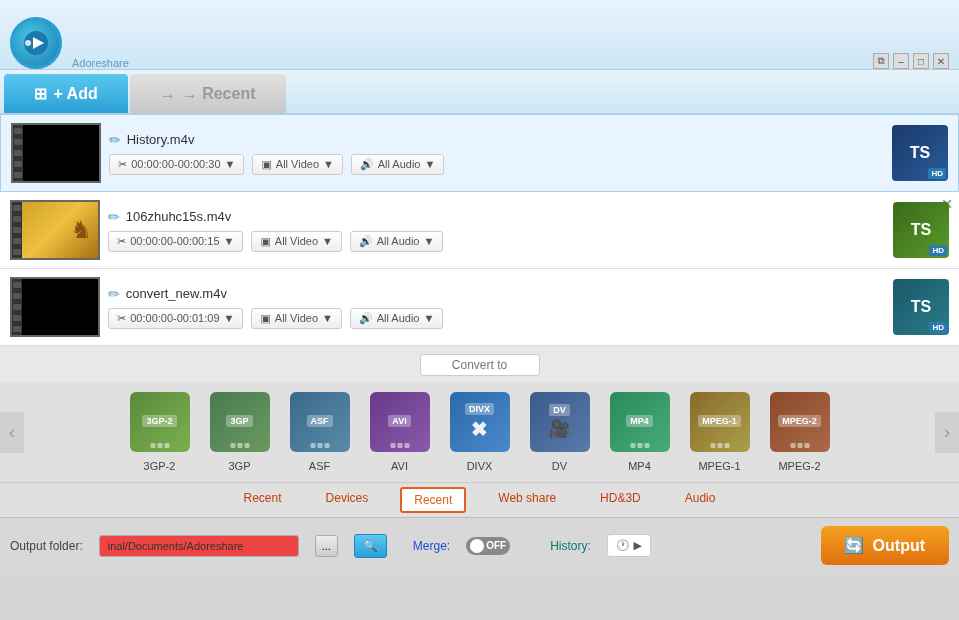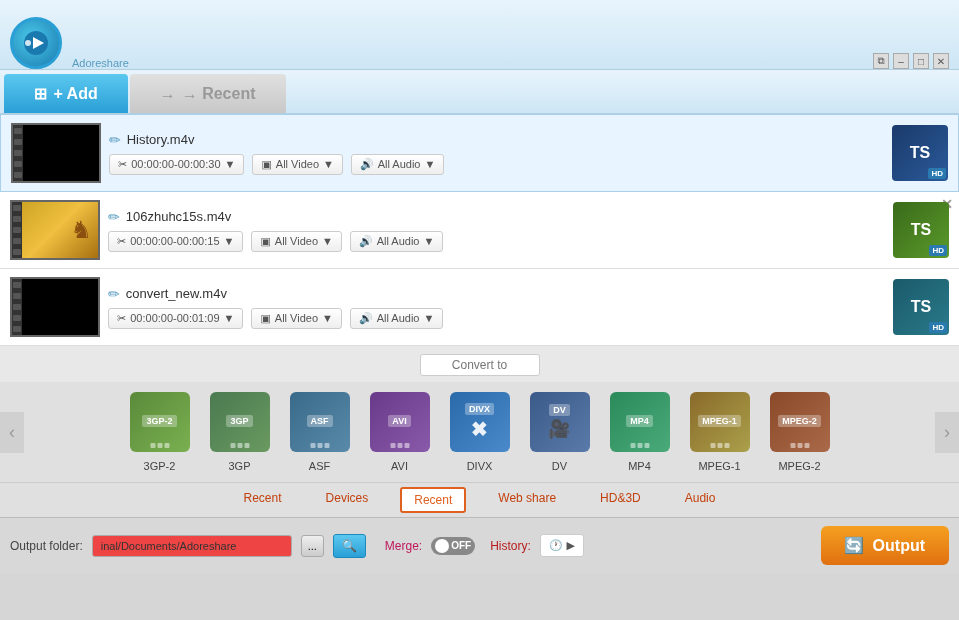--- a/index.html
+++ b/index.html
@@ -163,47 +163,47 @@
     .format-tab {
       padding: 4px 12px; cursor: pointer; color: #c2410c; font-size: 12px;
       border-radius: 3px;
     }
     .format-tab.active {
       border: 2px solid #e06020; color: #e06020; background: white; font-weight: 500;
     }
 
     
     .bottom-bar {
-      display: flex; align-items: center; gap: 9px;
+      display: flex; align-items: center; gap: 16px;
       background: #d8d8d8; padding: 8px 10px; border-top: 1px solid #bbb;
     }
     .output-label { color: #444; font-size: 12px; font-weight: 500; }
     .output-path {
       background: #ef4444; border: 1px solid #aaa; border-radius: 3px;
       padding: 4px 8px; font-size: 11px; color: #333; flex: 1; max-width: 200px;
     }
     .browse-btn {
       background: linear-gradient(to bottom, #eee, #ccc);
       border: 1px solid #aaa; border-radius: 3px; padding: 4px 6px;
       cursor: pointer; font-size: 11px;
     }
     .search-btn {
       background: linear-gradient(to bottom, #5bc8f0, #2a9fd6);
       border: 1px solid #1a8abd; border-radius: 3px; padding: 4px 8px;
       cursor: pointer; color: white; font-size: 12px;
     }
-    .merge-label { color: #be185d; font-size: 12px; margin-left: 10px; }
+    .merge-label { color: #1d4ed8; font-size: 12px; margin-left: 10px; }
     .toggle-off {
       display: inline-flex; align-items: center;
       background: #888; border-radius: 10px; padding: 2px 4px;
       color: white; font-size: 10px; font-weight: bold; cursor: pointer;
       gap: 2px;
     }
     .toggle-circle { width: 14px; height: 14px; background: white; border-radius: 50%; }
-    .history-label { color: #b91c1c; font-size: 12px; margin-left: 6px; text-align: right; }
+    .history-label { color: #0f766e; font-size: 12px; margin-left: 24px; text-align: right; }
     .history-btn {
       display: flex; align-items: center; gap: 4px;
       background: white; border: 1px solid #ccc; border-radius: 3px;
       padding: 4px 8px; cursor: pointer; font-size: 11px; color: #555;
     }
     .convert-btn {
       margin-left: auto;
       background: linear-gradient(to bottom, #f5a020, #e07010);
       border: none; border-radius: 6px; padding: 10px 24px;
       color: white; font-size: 16px; font-weight: bold; cursor: pointer;

